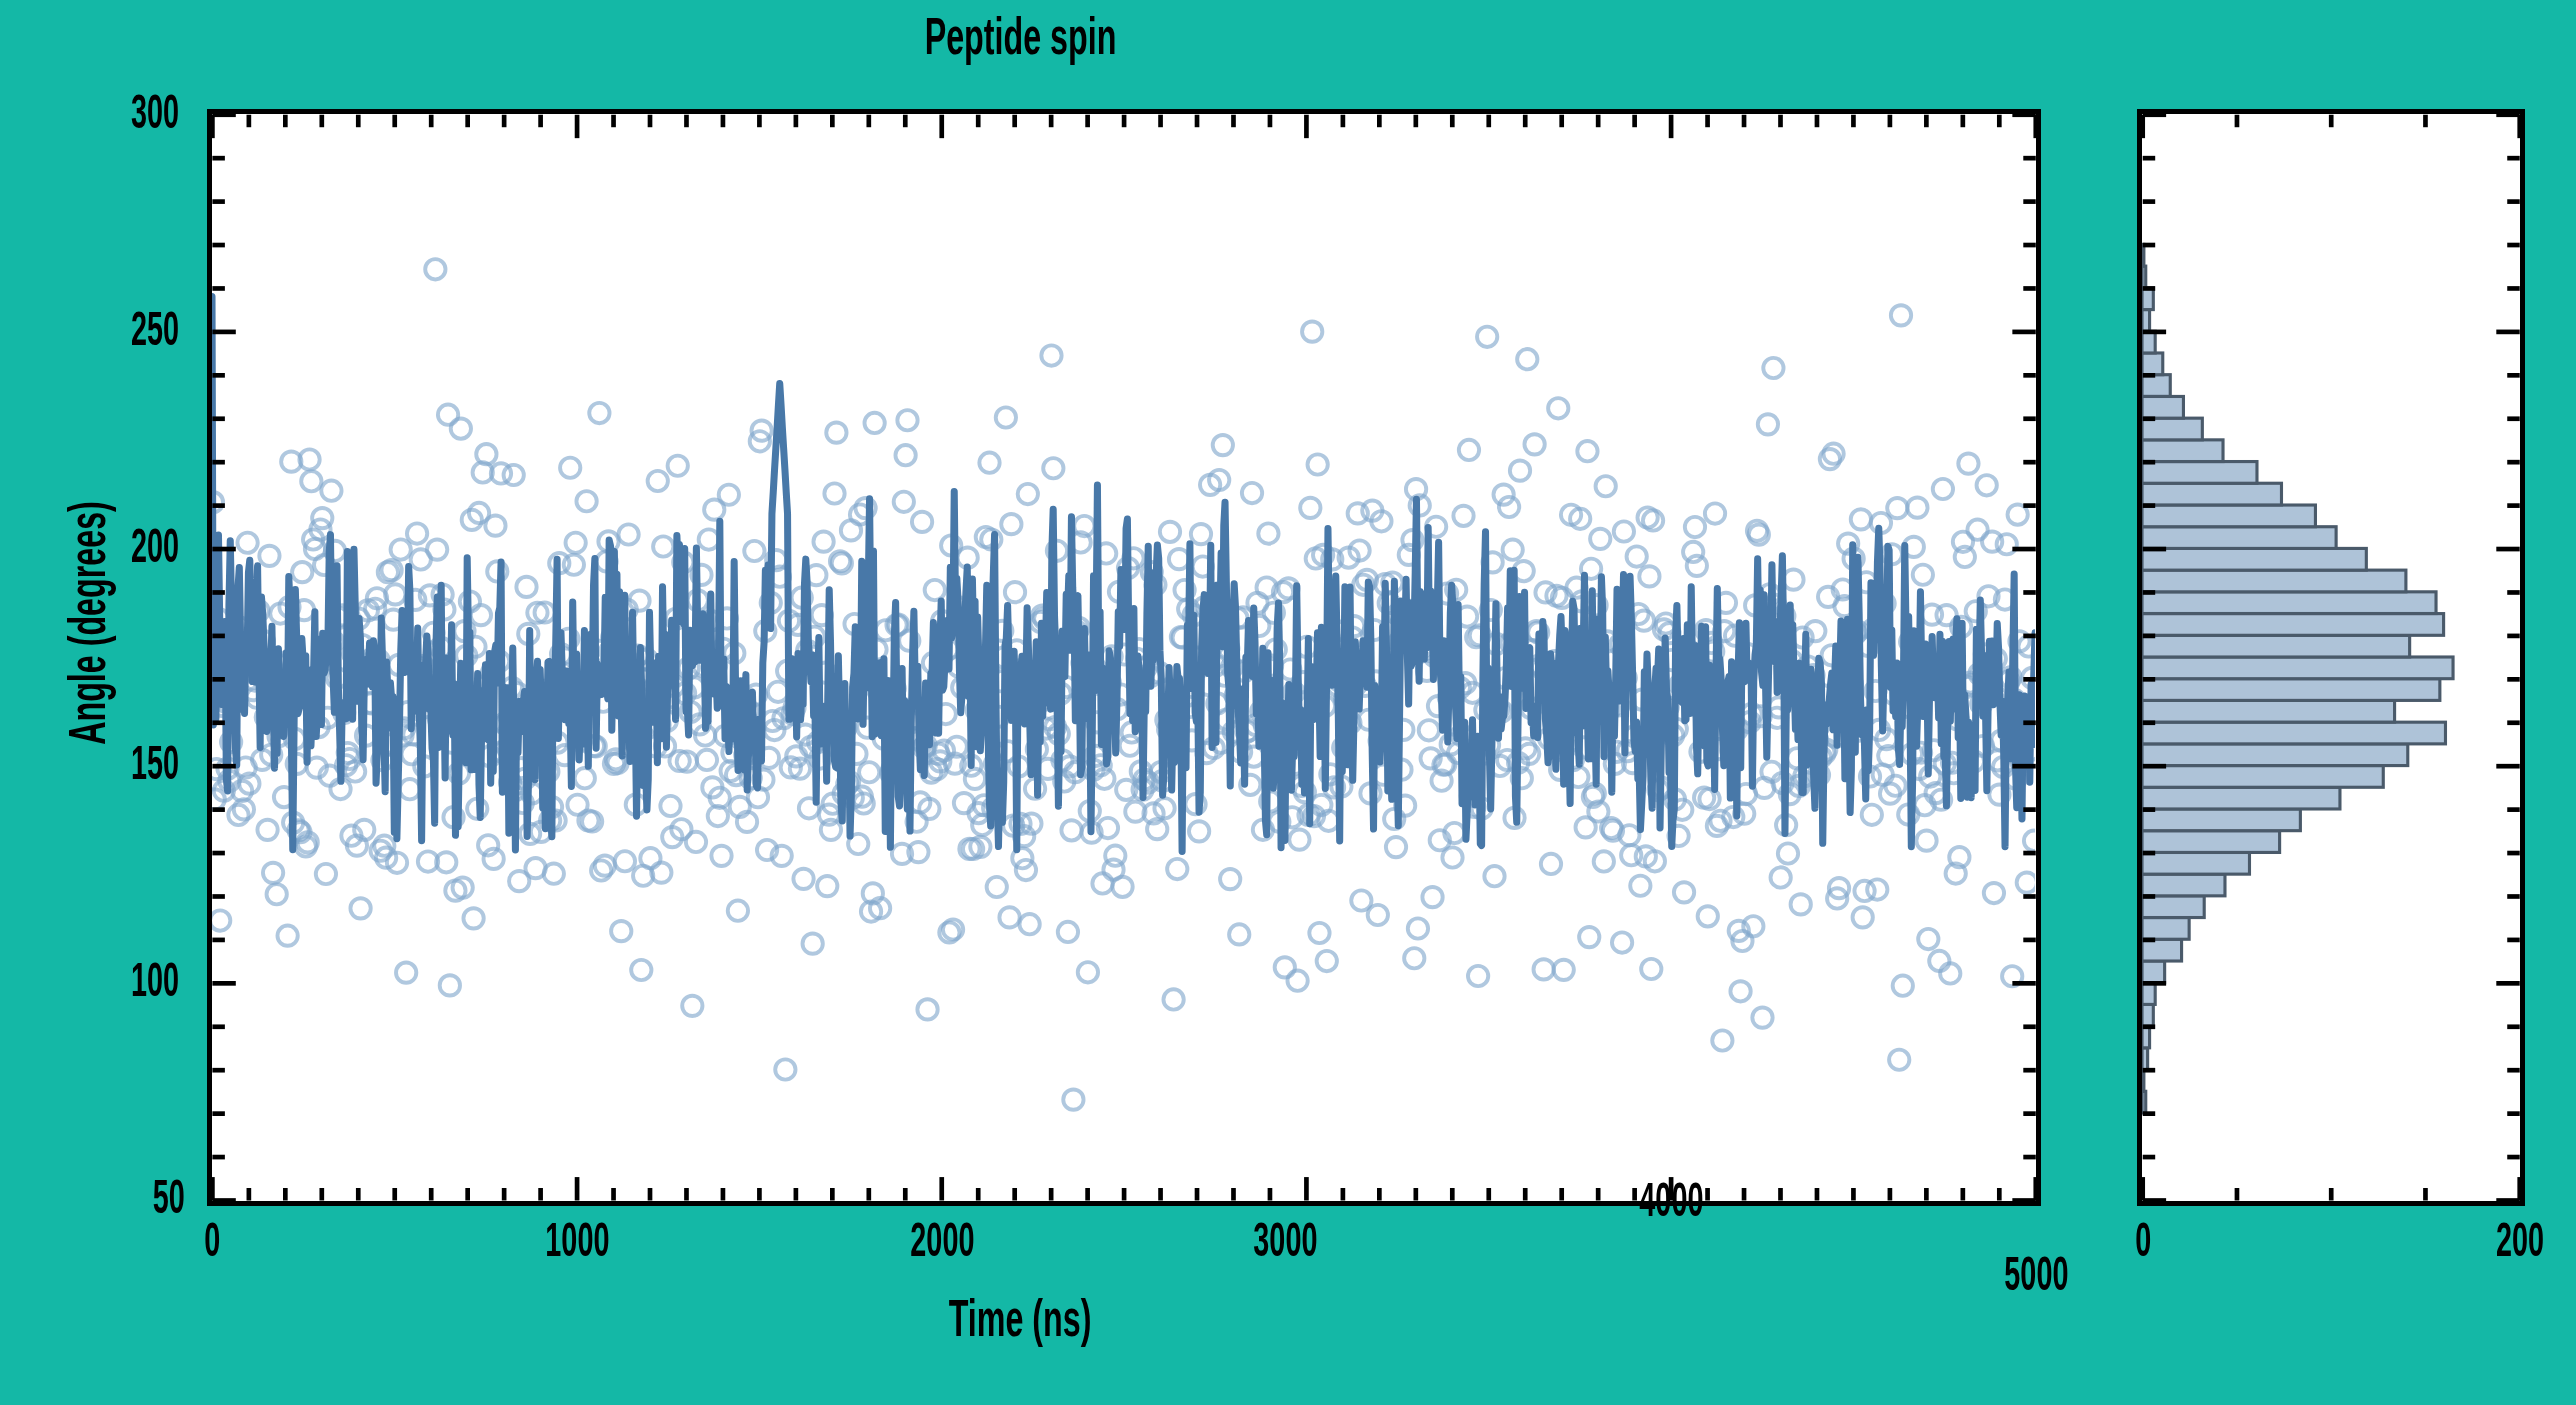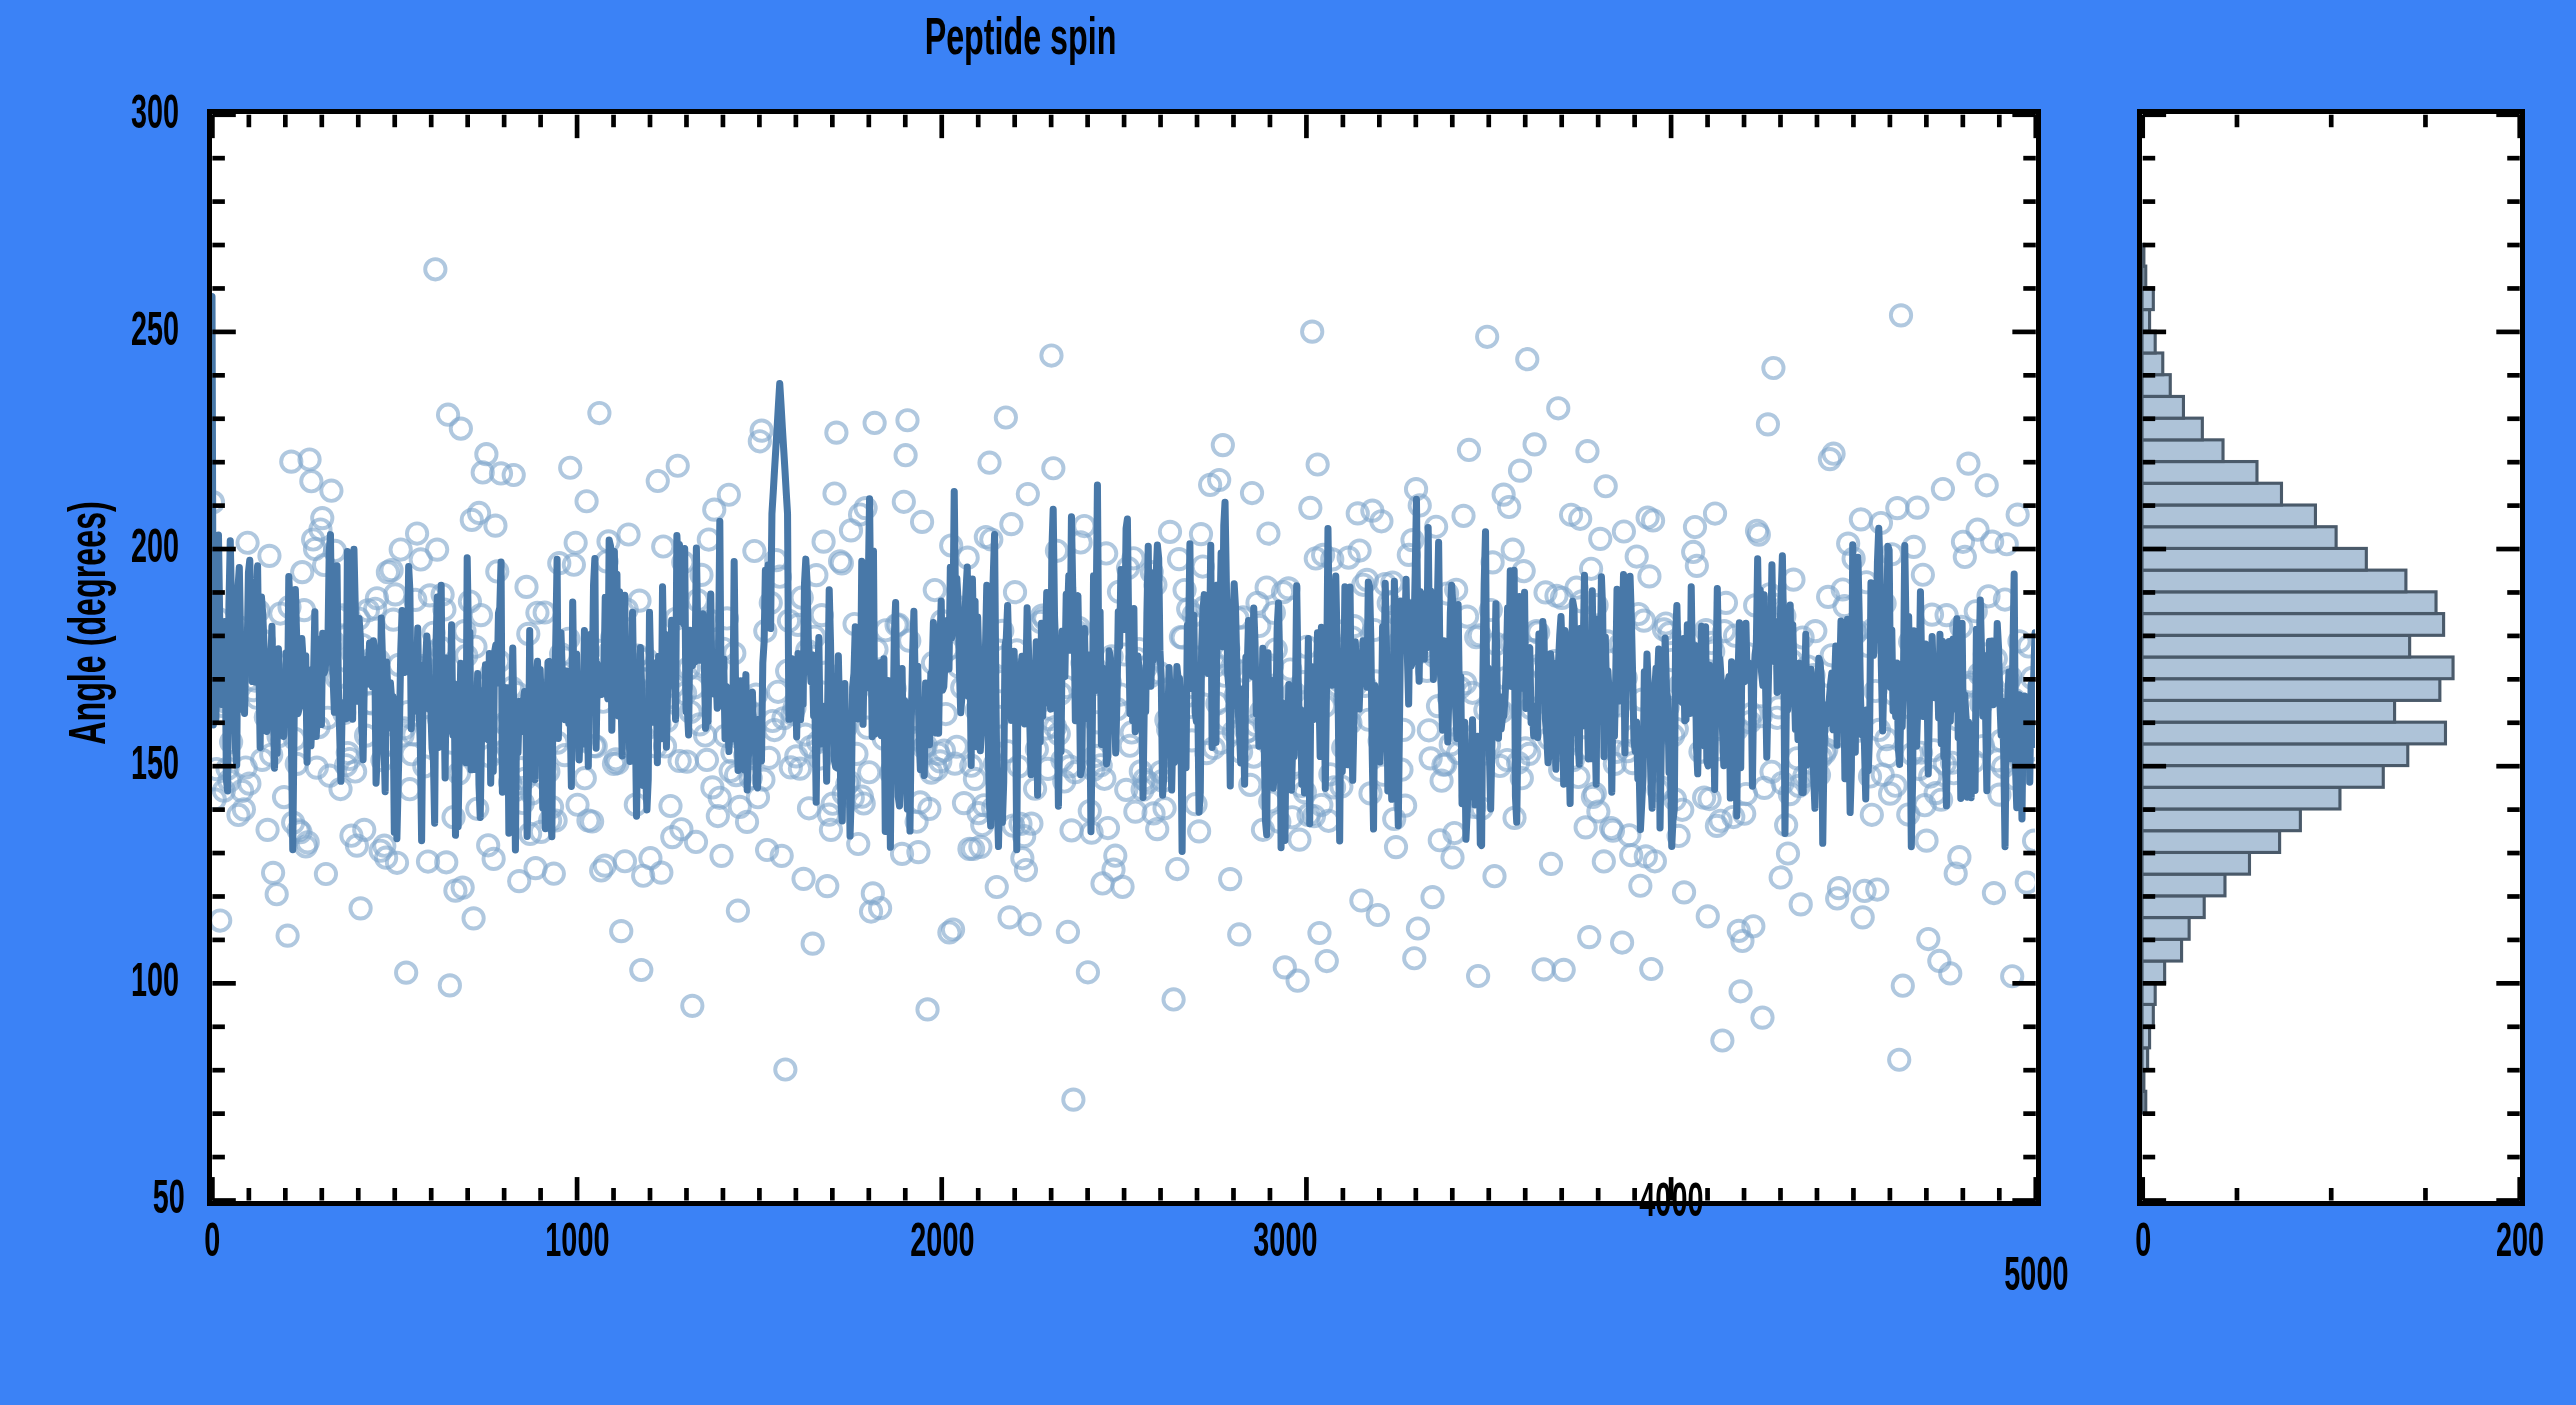--- a/index.html
+++ b/index.html
@@ -1,16 +1,16 @@
 <!DOCTYPE html>
 <html style="font-size:12.5px"><head>
 <meta charset="utf-8">
 <style>
   html,body{margin:0;padding:0;background:#ffffff;}
-  #root{position:relative;width:2576px;height:1405px;background:#3b82f6;
+  #root{position:relative;width:2576px;height:1405px;background:#14b8a6;
         font-family:"Liberation Sans", sans-serif;overflow:hidden;}
 
   .ttl{position:absolute;left:0;top:6.2px;width:2041px;text-align:center;
        font-size:52px;font-weight:bold;color:#000;
        transform:scaleX(0.62);transform-origin:50% 50%;letter-spacing:0px;
        white-space:nowrap;}
 
   .panel{position:absolute;box-sizing:border-box;border:5.5px solid #000;background:#fff;}
 
   .tlbl{position:absolute;color:#000;font-weight:bold;font-size:48px;
@@ -1306,20 +1306,21 @@
       <line x1="2745" y1="202.6400000000001" x2="2761" y2="202.6400000000001" stroke="#000" stroke-width="6"></line>
       <line x1="3228" y1="202.6400000000001" x2="3212" y2="202.6400000000001" stroke="#000" stroke-width="6"></line>
       <line x1="2745" y1="147" x2="2775" y2="147" stroke="#000" stroke-width="6"></line>
       <line x1="3228" y1="147" x2="3198" y2="147" stroke="#000" stroke-width="6"></line>
     </svg>
 
   <div id="ylab">
     <span class="axlbl" style="position:relative;left:0;top:0;"><i>Angle (degrees)</i></span>
   </div>
 
+  <div class="axlbl" style="left:0;top:1288px;width:2041px;text-align:center;"><i>Time (ns)</i></div>
 
 
   <div id="tickLabels">
       <div class="tlbl" style="left: -55px; top: 1169px; width: 250px; text-align: right;"><i>50</i></div>
       <div class="tlbl" style="left: -55px; top: 952px; width: 250px; text-align: right;"><i>100</i></div>
       <div class="tlbl" style="left: -55px; top: 735px; width: 250px; text-align: right;"><i>150</i></div>
       <div class="tlbl" style="left: -55px; top: 518px; width: 250px; text-align: right;"><i>200</i></div>
       <div class="tlbl" style="left: -55px; top: 301px; width: 250px; text-align: right;"><i>250</i></div>
       <div class="tlbl" style="left: -55px; top: 84px; width: 250px; text-align: right;"><i>300</i></div>
       <div class="tlbl" style="left: 87px; top: 1212px; width: 250px; text-align: center;"><i>0</i></div>

